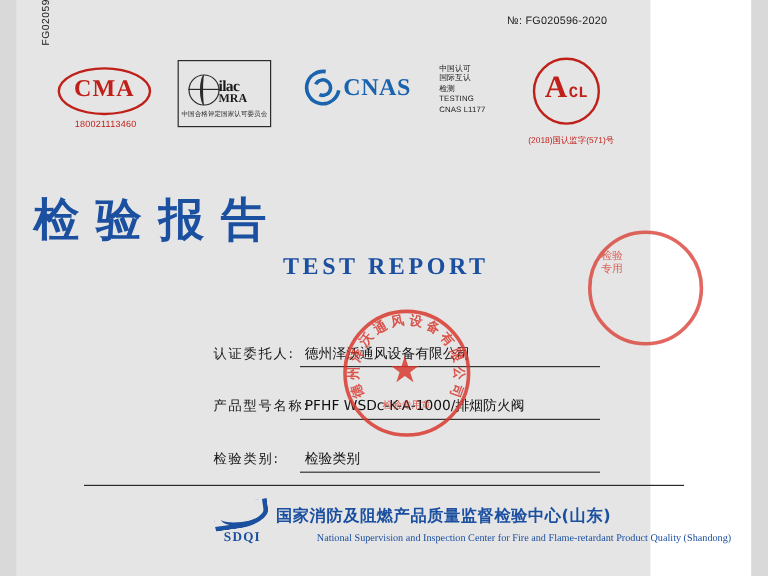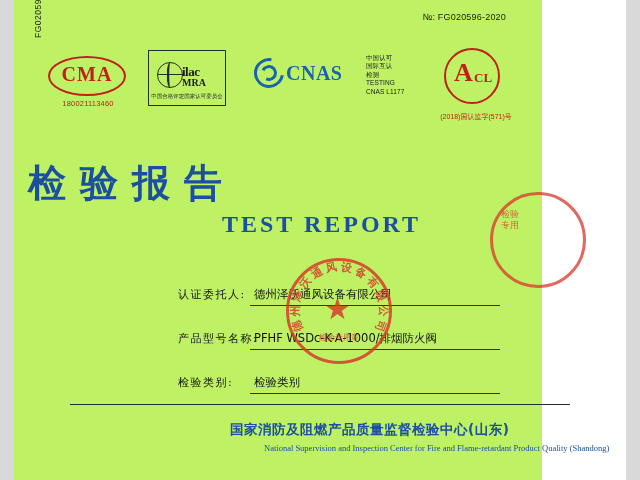--- a/index.html
+++ b/index.html
@@ -29,21 +29,21 @@
   }
   .edge-band.left { left: 0; }
   .edge-band.right { right: 0; }
 
   .sheet {
     position: absolute;
     left: 14px;
     top: 0;
     width: 528px;
     height: 480px;
-    background: #bef264;
+    background: #e5e5e5;
   }
 
   
   .serial {
     position: absolute;
     right: 36px;
     top: 12px;
     font-size: 9px;
     color: #1a1a1a;
     letter-spacing: .2px;
@@ -251,21 +251,21 @@
     position: absolute;
     left: 10px; top: 10px;
     font-family: "Liberation Serif", serif;
     font-weight: bold;
     font-size: 26px;
     color: #c0201a;
   }
   .cal .cl {
     position: absolute;
     left: 30px; top: 22px;
-    font-family: Liberation Serif, serif;
+    font-family: Liberation Mono, monospace;
     font-weight: bold;
     font-size: 13px;
     color: #c0201a;
   }
   .cal-sub {
     position: absolute;
     left: 400px;
     top: 72px;
     width: 124px;
     text-align: center;
@@ -288,21 +288,21 @@
     color: #1b4fa0;
   }
   .title-en {
     position: absolute;
     left: 0;
     top: 211px;
     width: 612px;
     text-align: center;
     font-family: "Liberation Serif", serif;
     font-weight: bold;
-    font-size: 24px;
+    font-size: 20px;
     letter-spacing: 3px;
     text-indent: 3px;
     color: #1b4fa0;
   }
 
   
   .fields {
     position: absolute;
     left: 0;
     top: 284px;
@@ -580,17 +580,22 @@
         </div>
       <div class="star">★</div>
       <div class="btm">检验专用章</div>
     </div>
 
     <div class="seal-edge">
       <div class="t">检验专用</div>
     </div>
 
     <div class="footer-rule"></div>
+    <div class="sdqi">
+      <div class="swoosh"></div>
+      <div class="swoosh2"></div>
+      <div class="label">SDQI</div>
+    </div>
     <div class="footer-cn">国家消防及阻燃产品质量监督检验中心(山东)</div>
     <div class="footer-en">National Supervision and Inspection Center for Fire and Flame-retardant Product Quality (Shandong)</div>
 
   </div>
 </div>
 
 </body></html>

